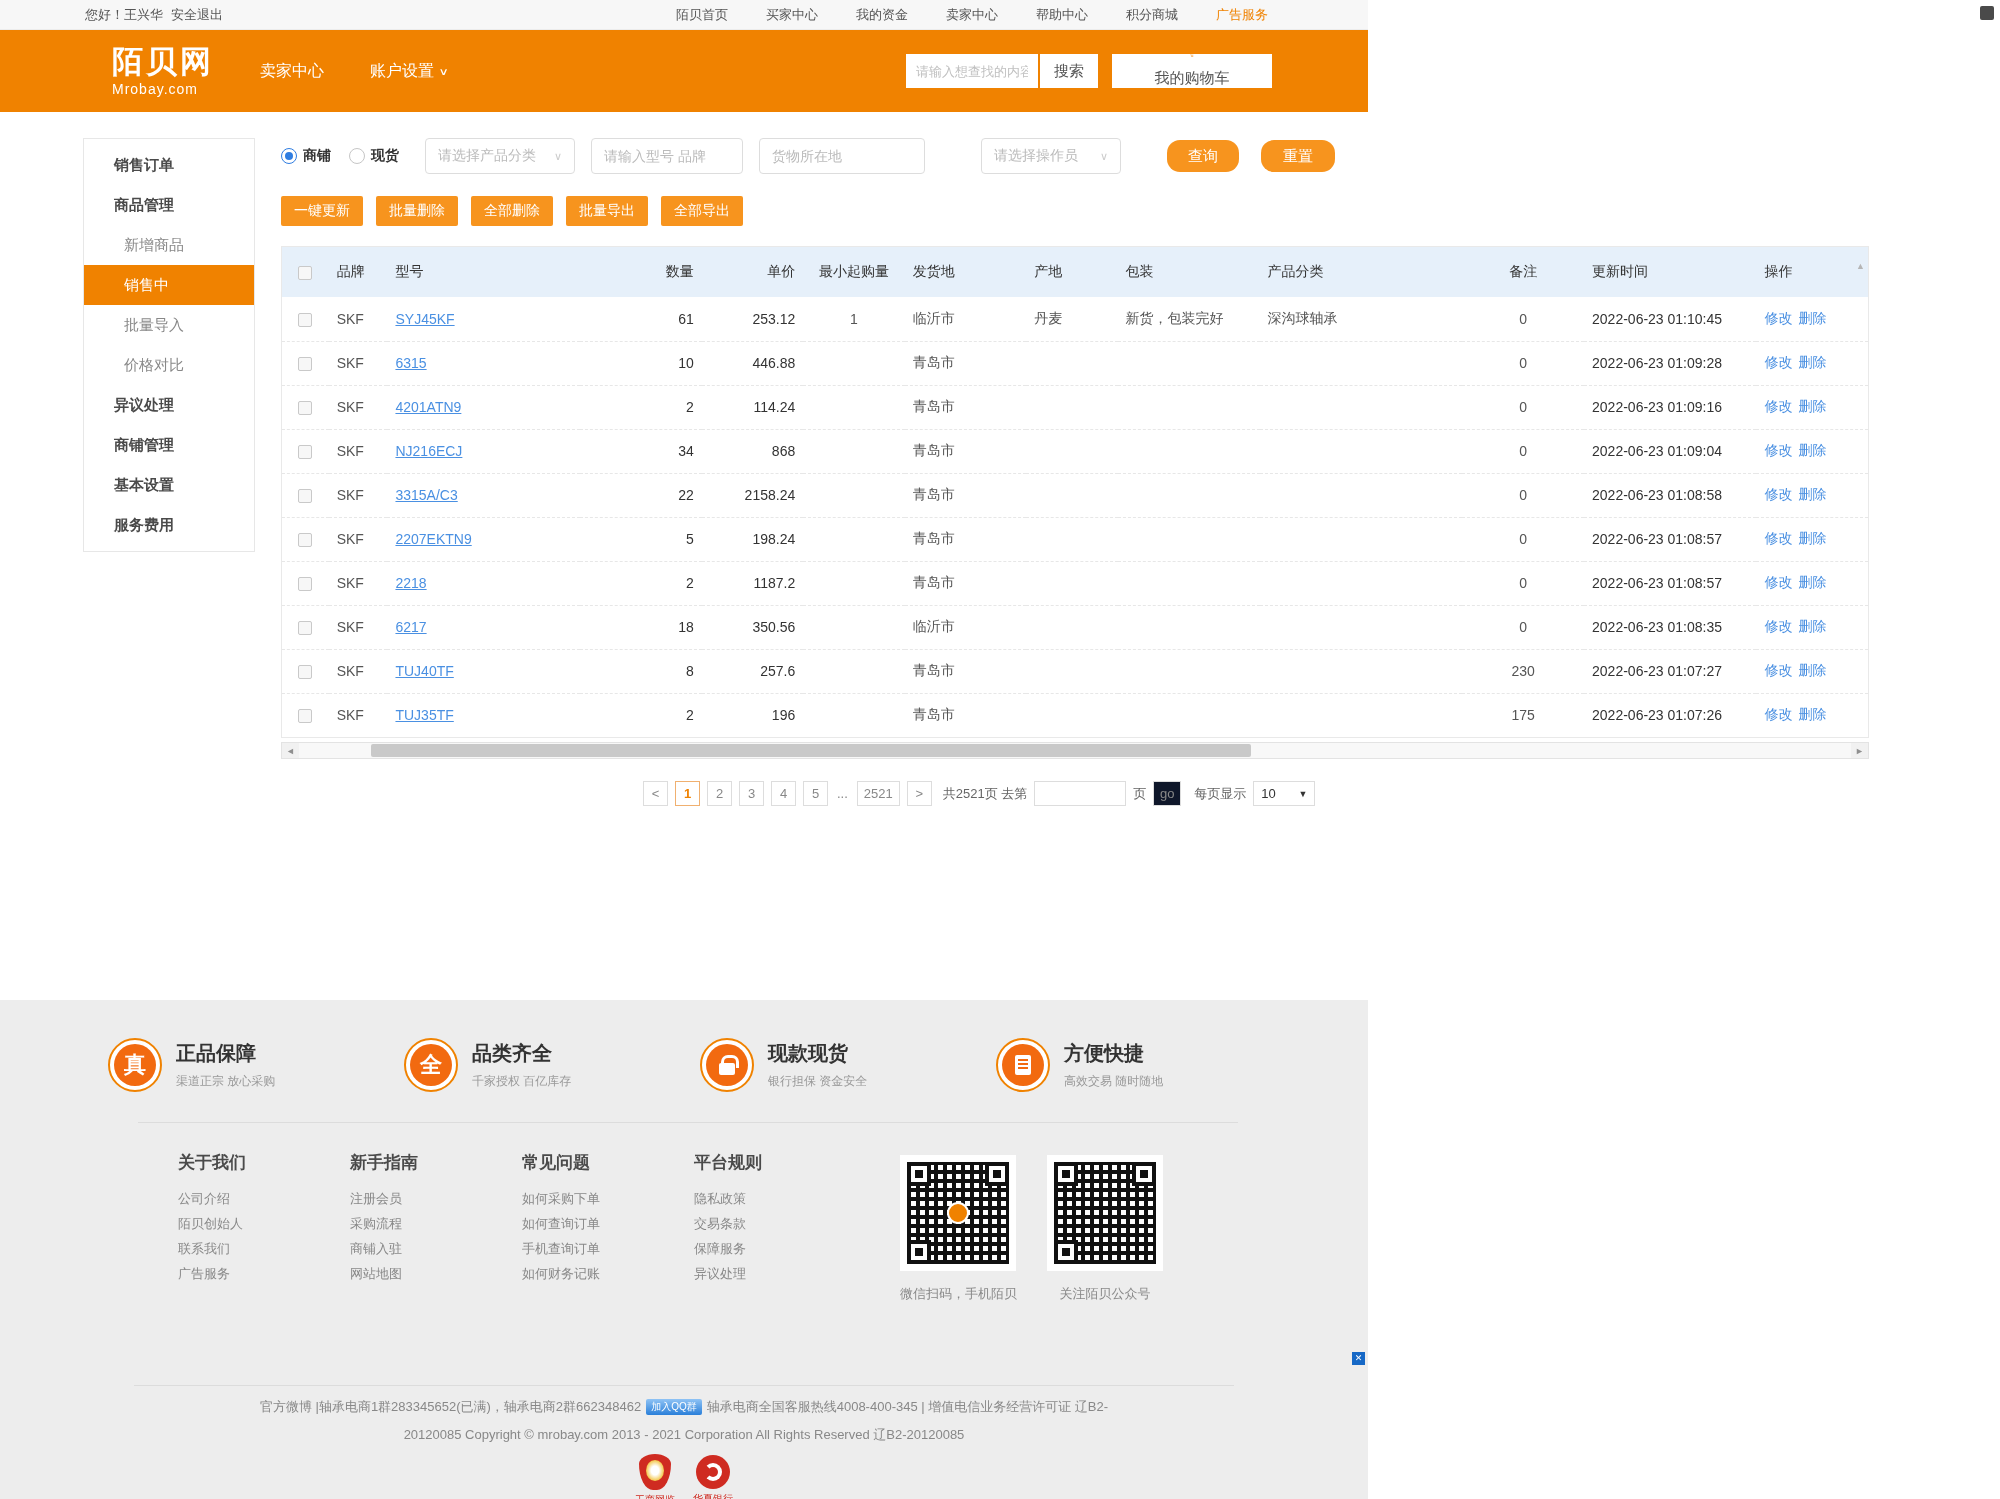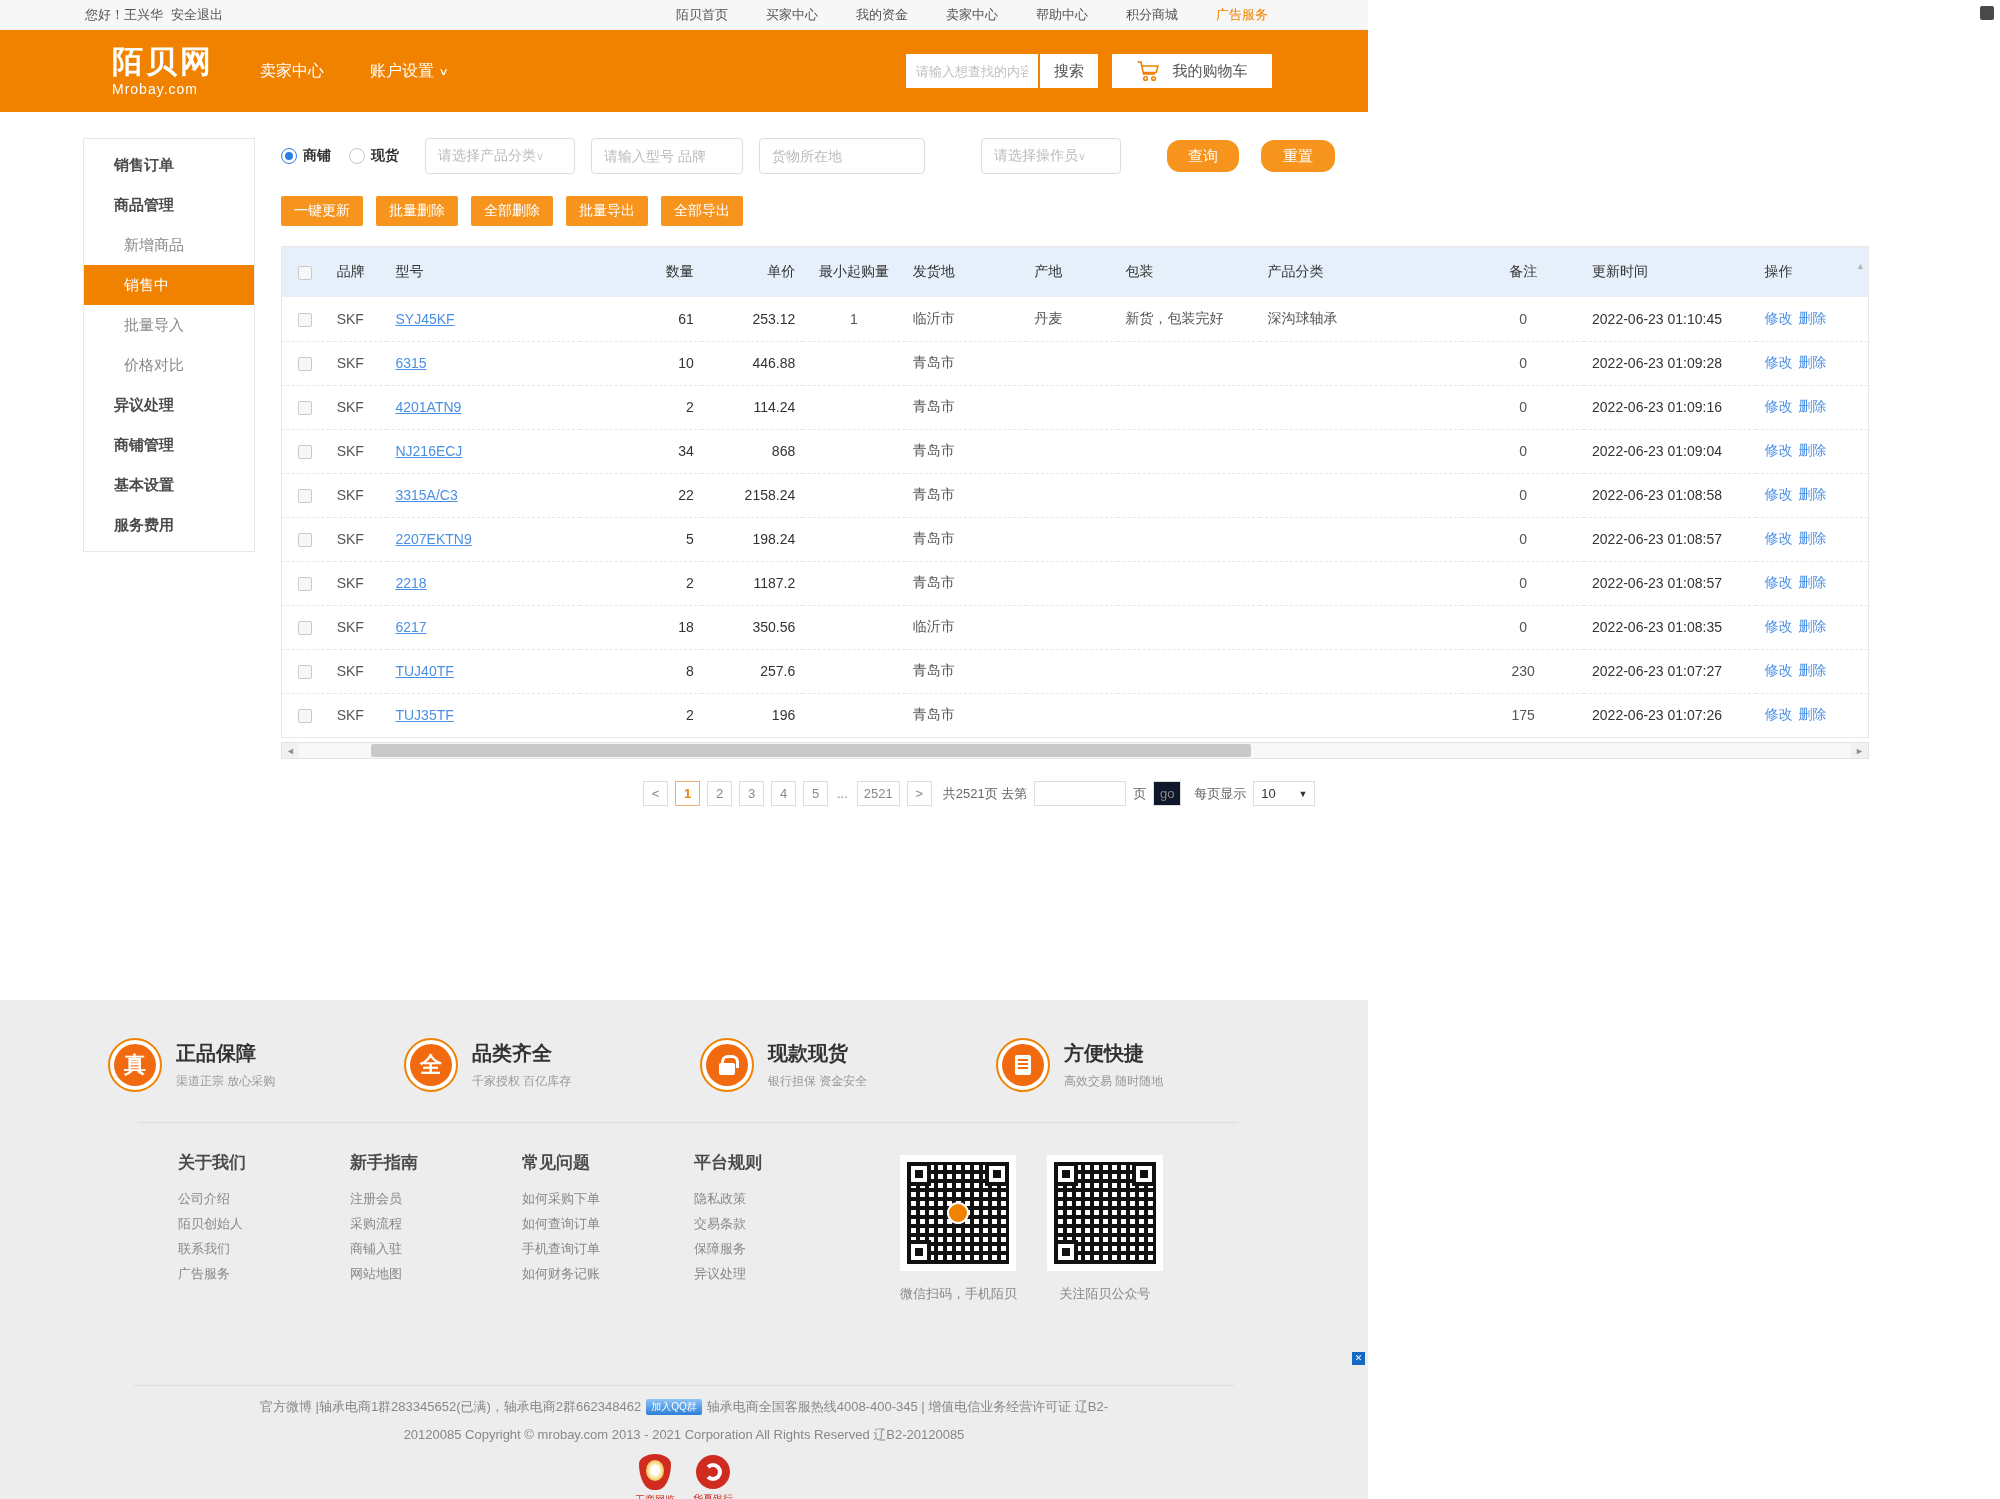--- a/index.html
+++ b/index.html
@@ -20,21 +20,21 @@
   .logo { margin-left:112px; color:#fff; line-height:1; }
   .logo-cn { font-size:31px; font-weight:bold; letter-spacing:3px; }
   .logo-en { font-size:14px; margin-top:5px; letter-spacing:1px; }
   .hnav { display:flex; gap:46px; margin-left:46px; color:#fff; font-size:16px; }
   .hnav-item { display:flex; align-items:center; gap:6px; cursor:pointer; }
   .chev { font-size:10px; transform:scaleX(1.4); }
   .hsearch { margin-left:auto; margin-right:96px; display:flex; align-items:center; }
   .hsearch input { width:132px; height:34px; border:0; background:#fff; padding:0 10px; font-size:13px; color:#333; outline:none; }
   .hsearch input::placeholder { color:#c0c0c0; }
   .search-btn { width:58px; height:34px; background:#fff; margin-left:2px; border:0; font-size:15px; color:#555; cursor:pointer; }
-  .cart-btn { margin-left:14px; width:160px; height:34px; background:#fff; display:flex; align-items:center; justify-content:center; gap:12px; cursor:pointer; }
+  .cart-btn { margin-left:14px; width:160px; height:34px; background:#fff; display:flex; align-items:center; justify-content:center; gap:12px; cursor:pointer;flex-direction:column; }
   .cart-btn span { font-size:15px; color:#555; }
 
   
   .main-row { display:flex; gap:26px; margin:26px 0 0 83px; width:1788px; align-items:flex-start; }
   .sidebar { width:172px; border:1px solid #e7e7e7; background:#fff; padding:6px 0; }
   .side-item { height:40px; display:flex; align-items:center; font-size:15px; cursor:pointer; }
   .side-item.group { padding-left:30px; color:#4a4a4a; font-weight:bold; }
   .side-item.sub { padding-left:40px; color:#888; }
   .side-item.active { background:#f08200; color:#fff; }
 
@@ -42,21 +42,21 @@
 
   
   .filters { display:flex; align-items:center; height:36px; }
   .radio-group { display:flex; align-items:center; gap:18px; font-size:14px; color:#333; font-weight:bold; }
   .radio { display:flex; align-items:center; gap:6px; cursor:pointer; }
   .rdot { width:16px; height:16px; border-radius:50%; border:1px solid #c6c6c6; background:#fff; position:relative; }
   .radio.checked .rdot { border-color:#2f7de1; }
   .radio.checked .rdot::after { content:""; position:absolute; inset:3px; border-radius:50%; background:#2f7de1; }
   .fbox { height:36px; border:1px solid #ddd; border-radius:4px; background:#fff; font-size:14px; color:#bbb;
           display:flex; align-items:center; padding:0 12px; }
-  .fselect { justify-content:flex-start; cursor:pointer; }
+  .fselect { justify-content:space-between; cursor:pointer; }
   .fselect .chev2 { color:#ccc; font-size:11px; }
   .filters input.fbox { outline:none; }
   .filters input.fbox::placeholder { color:#bbb; }
   .fbtn { height:32px; border:0; border-radius:13px; background:#f7941e; color:#fff; font-size:15px; cursor:pointer; }
 
   
   .actions { display:flex; gap:13px; margin-top:22px; }
   .abtn { height:30px; padding:0 13px; background:#f7941e; border:0; border-radius:2px; color:#fff; font-size:14px; cursor:pointer; }
 
   

